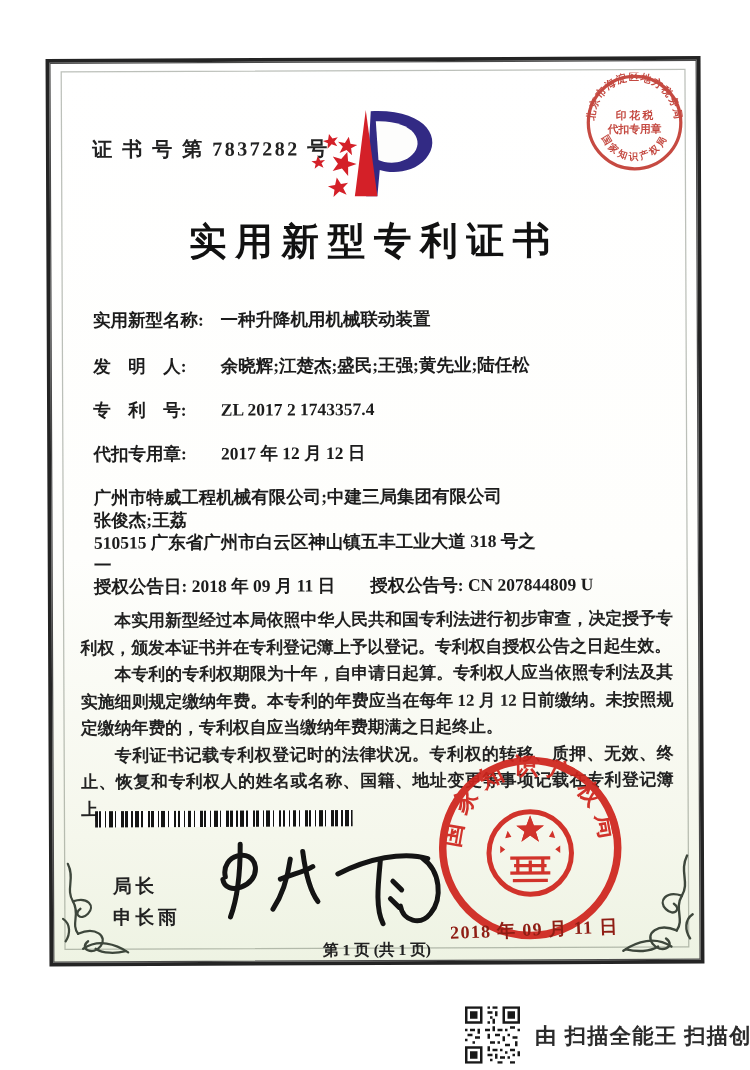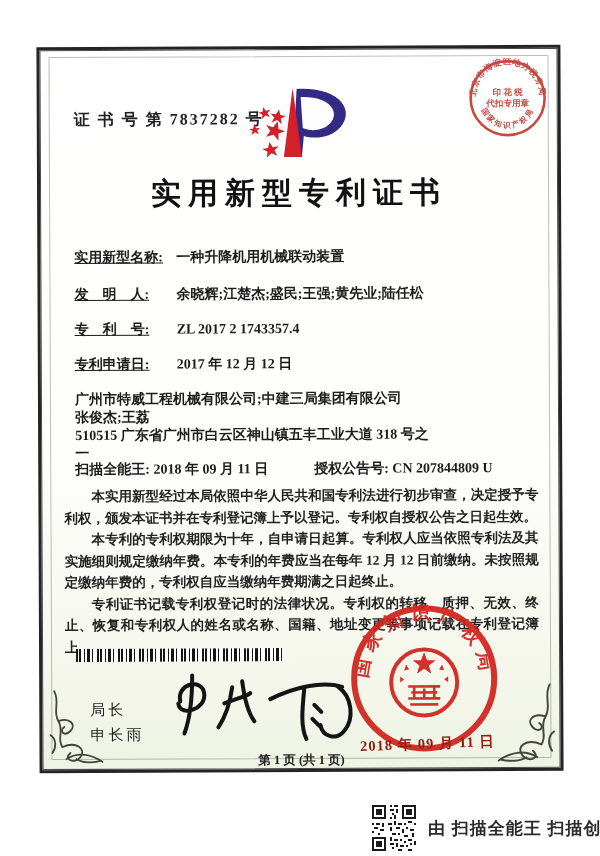--- a/index.html
+++ b/index.html
@@ -22,44 +22,44 @@
   }
   .cert-no{position:absolute;left:34px;top:60px;font-size:16px;letter-spacing:2px;color:#222;font-weight:bold;}
   .logo{position:absolute;left:205px;top:28px;width:120px;height:100px;}
   .tax-seal{position:absolute;left:428px;top:10px;width:80px;height:80px;opacity:.92;}
   .title{
     position:absolute;left:0;top:124px;width:100%;text-align:center;
     font-size:30px;font-weight:bold;letter-spacing:7px;color:#111;
   }
   
   .row{position:absolute;left:34px;display:flex;font-size:14px;font-weight:bold;line-height:18px;}
-  .row .lbl{width:102px;flex:0 0 102px;white-space:nowrap;text-decoration:underline;}
+  .row .lbl{width:102px;flex:0 0 102px;white-space:nowrap;}
   .row .val{width:372px;}
   .row .val .l2{display:block;}
   .row7{position:absolute;left:34px;display:flex;font-size:14px;font-weight:bold;}
   .row7 .pair{white-space:nowrap;}
-  .row7 .pair.right{margin-left:46px;}
+  .row7 .pair.right{margin-left:28px;}
   
   .paras{
     position:absolute;left:23px;right:21px;top:436px;
     font-size:13.5px;line-height:21.5px;text-align:justify;color:#222;font-weight:600;
   }
   .paras p{margin:0;text-indent:2em;}
   
   .barcode{
     position:absolute;left:34px;top:599px;width:206px;height:13px;
     background:
       repeating-linear-gradient(90deg,
         #151515 0 2px,#fff 2px 3px,
         #151515 3px 5px,#fff 5px 8px,
         #151515 8px 9px,#fff 9px 11px,
         #151515 11px 14px,#fff 14px 16px,
         #151515 16px 17px,#fff 17px 21px);
   }
-  .signer{position:absolute;left:48px;top:648px;font-size:15px;font-weight:normal;letter-spacing:3px;line-height:25px;color:#222;}
+  .signer{position:absolute;left:48px;top:648px;font-size:15px;font-weight:bold;letter-spacing:3px;line-height:25px;color:#222;}
   .signature{position:absolute;left:112px;top:618px;width:215px;height:90px;}
   .big-seal{position:absolute;left:306px;top:554px;width:152px;height:152px;opacity:.93;}
   .seal-date{
     position:absolute;left:306px;top:686px;width:158px;text-align:center;
     font-size:14.5px;font-weight:bold;color:#8f1d14;transform:rotate(-2deg);letter-spacing:1px;
   }
   .page-footer{position:absolute;left:0;top:703px;width:100%;text-align:center;font-size:12.5px;font-weight:bold;color:#222;}
   .flourish{position:absolute;pointer-events:none;}
   .flourish.bl{left:4px;bottom:5px;width:58px;height:76px;}
   .flourish.br{right:2px;bottom:3px;width:62px;height:84px;transform:scaleX(-1);}
@@ -112,31 +112,31 @@
   </div>
   <div class="row" style="top:236px">
     <span class="lbl">发　明　人:</span>
     <span class="val">余晓辉;江楚杰;盛民;王强;黄先业;陆任松</span>
   </div>
   <div class="row" style="top:271px">
     <span class="lbl">专　利　号:</span>
     <span class="val">ZL 2017 2 1743357.4</span>
   </div>
   <div class="row" style="top:306px">
-    <span class="lbl">专利申请日:</span>
+    <span class="lbl">代扣专用章:</span>
     <span class="val">2017 年 12 月 12 日</span>
   </div>
   <div class="row" style="top:341px">
     <span class="val"><span>广州市特威工程机械有限公司;中建三局集团有限公司</span><span class="l2">张俊杰;王荔</span></span>
   </div>
   <div class="row" style="top:377px">
     <span class="val"><span>510515 广东省广州市白云区神山镇五丰工业大道 318 号之</span><span class="l2">一</span></span>
   </div>
   <div class="row7" style="top:411px">
-    <span class="pair"><span>扫描全能王:</span> <span>2018 年 09 月 11 日</span></span>
+    <span class="pair"><span>授权公告日:</span> <span>2018 年 09 月 11 日</span></span>
     <span class="pair right"><span>授权公告号:</span> <span>CN 207844809 U</span></span>
   </div>
 
   <div class="paras">
     <p>本实用新型经过本局依照中华人民共和国专利法进行初步审查，决定授予专利权，颁发本证书并在专利登记簿上予以登记。专利权自授权公告之日起生效。</p>
     <p>本专利的专利权期限为十年，自申请日起算。专利权人应当依照专利法及其实施细则规定缴纳年费。本专利的年费应当在每年 12 月 12 日前缴纳。未按照规定缴纳年费的，专利权自应当缴纳年费期满之日起终止。</p>
     <p>专利证书记载专利权登记时的法律状况。专利权的转移、质押、无效、终止、恢复和专利权人的姓名或名称、国籍、地址变更等事项记载在专利登记簿上。</p>
   </div>
 
   <div class="barcode"></div>

